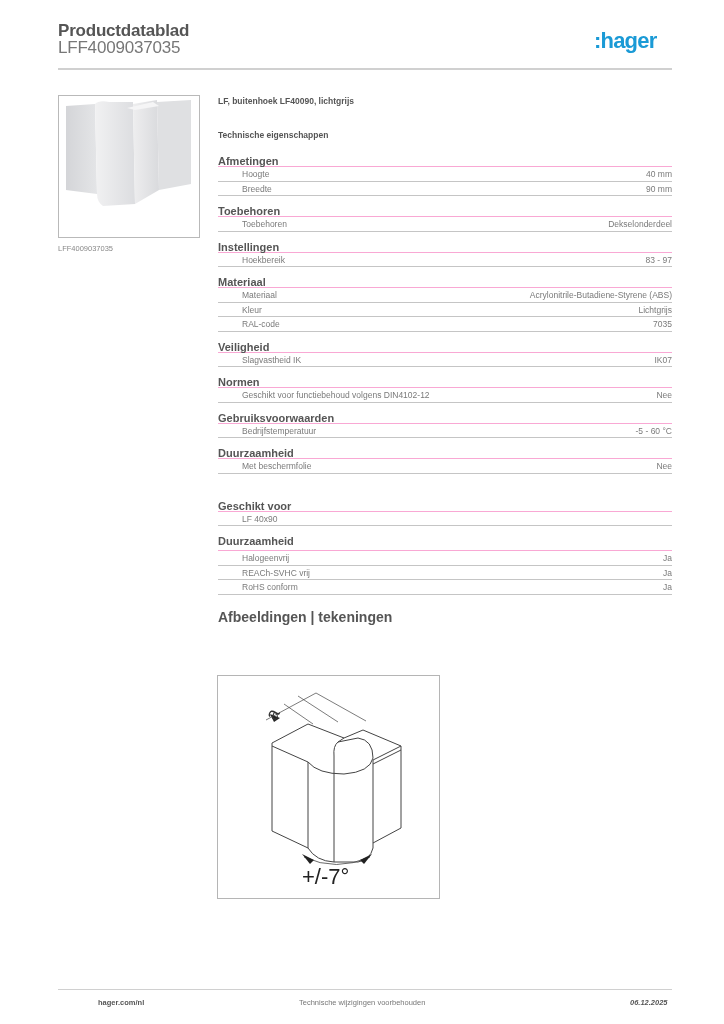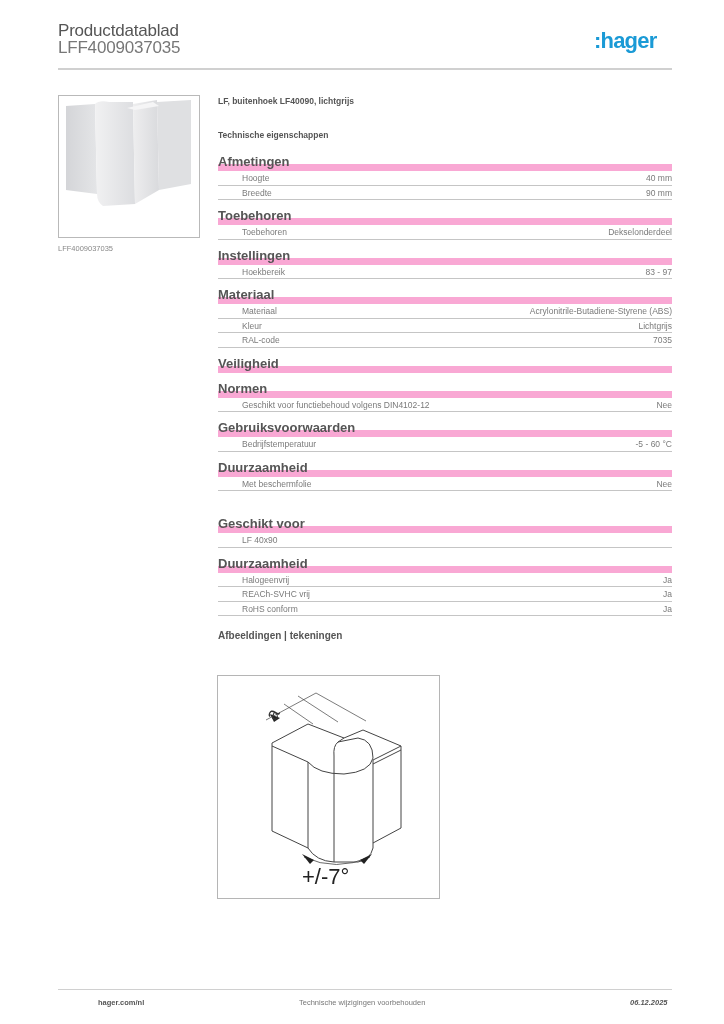--- a/index.html
+++ b/index.html
@@ -1,40 +1,40 @@
 <!DOCTYPE html>
 <html><head>
   <meta charset="utf-8">
   <style>
     * { box-sizing: border-box; margin: 0; padding: 0; }
     html, body { width: 724px; height: 1024px; background: #ffffff; overflow: hidden; }
     body { position: relative; font-family: "Liberation Sans", sans-serif; color: #6e6e6e; }
 
-    .doc-title { position: absolute; left: 58px; top: 21px; font-size: 17px; font-weight: normal; color: #555; letter-spacing: -0.2px; }
+    .doc-title { position: absolute; left: 58px; top: 21px; font-size: 17px; font-weight: bold; color: #555; letter-spacing: -0.2px; }
     .doc-id { position: absolute; left: 58px; top: 38px; font-size: 17px; color: #777; letter-spacing: -0.2px; }
     .logo { position: absolute; left: 594px; top: 28px; font-size: 22px; font-weight: bold; color: #1a9ad6; letter-spacing: -0.8px; }
     .header-rule { position: absolute; left: 58px; top: 68px; width: 614px; height: 2px; background: #d0d0d0; }
 
     .thumb { position: absolute; left: 58px; top: 95px; width: 142px; height: 143px; border: 1px solid #b9b9b9; background: #fff; }
     .thumb svg { position: absolute; left: 2px; top: 2px; }
     .thumb-caption { position: absolute; left: 58px; top: 244px; font-size: 7.5px; color: #888; }
 
     .main { position: absolute; left: 218px; top: 96px; width: 454px; }
     .product-name { font-size: 8.5px; font-weight: bold; color: #555; height: 34px; }
     .tech-heading { font-size: 8.5px; font-weight: bold; color: #555; height: 26px; }
 
     .group { margin-bottom: 10px; }
-    .group-title { font-size: 13px; font-weight: bold; color: #555; height: 11px; line-height: 11px; border-bottom: 7px solid #f9a8d4; padding-bottom: 8px; }
+    .group-title { font-size: 11px; font-weight: bold; color: #555; height: 11px; line-height: 11px; border-bottom: 1px solid #f9a8d4; padding-bottom: 8px; }
     .row { display: flex; justify-content: space-between; font-size: 8.5px; color: #7a7a7a; height: 14.5px; line-height: 14px; border-bottom: 1px solid #c5c5c5; }
     .row-label { white-space: nowrap; padding-left: 24px; }
     .row-value { white-space: nowrap; text-align: right; }
 
     .spacer-large { height: 17px; }
 
-    .drawing-heading { font-size: 10px; font-weight: bold; color: #555; margin-top: 14px; }
+    .drawing-heading { font-size: 14px; font-weight: bold; color: #555; margin-top: 14px; }
     .drawing-box { position: absolute; left: 217px; top: 675px; width: 223px; height: 224px; border: 1px solid #b5b5b5; background: #fff; }
 
     .footer-rule { position: absolute; left: 58px; top: 989px; width: 614px; height: 1px; background: #d0d0d0; }
     .footer-left { position: absolute; left: 58px; top: 998px; font-size: 7.5px; font-weight: bold; color: #555; padding-left: 40px; }
     .footer-center { position: absolute; left: 299px; top: 998px; font-size: 7.5px; color: #777; }
     .footer-right { position: absolute; left: 630px; top: 998px; font-size: 7.5px; font-weight: bold; color: #555; font-style: italic; }
   </style>
 </head>
 <body>
 
@@ -111,20 +111,24 @@
       <span class="row-value">Lichtgrijs</span>
     </div>
     <div class="row">
       <span class="row-label">RAL-code</span>
       <span class="row-value">7035</span>
     </div>
   </div>
 
   <div class="group">
     <div class="group-title">Veiligheid</div>
+    <div class="row">
+      <span class="row-label">Slagvastheid IK</span>
+      <span class="row-value">IK07</span>
+    </div>
   </div>
 
   <div class="group">
     <div class="group-title">Normen</div>
     <div class="row">
       <span class="row-label">Geschikt voor functiebehoud volgens DIN4102-12</span>
       <span class="row-value">Nee</span>
     </div>
   </div>
 

